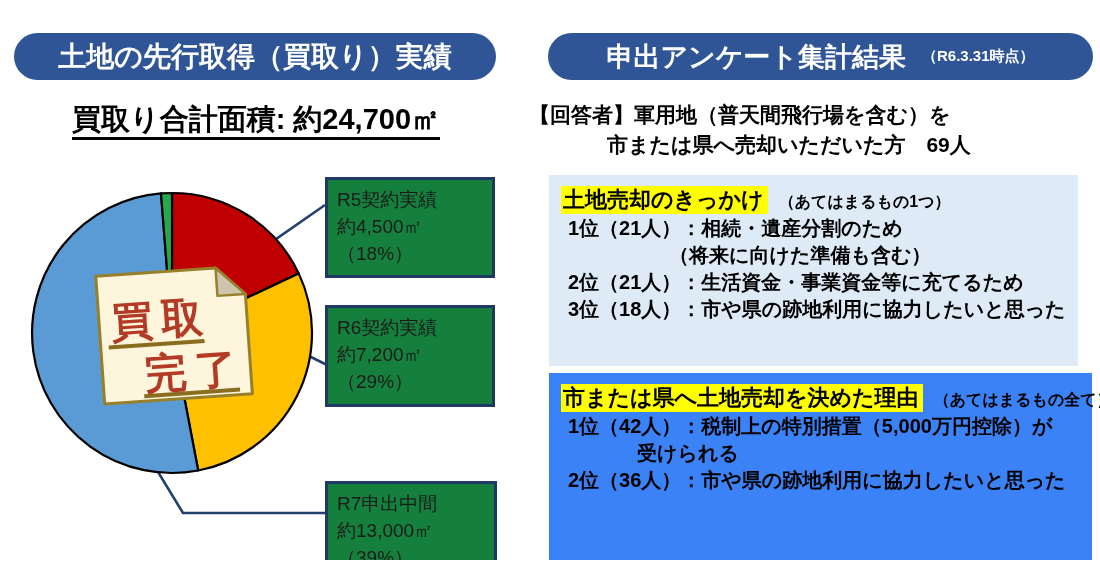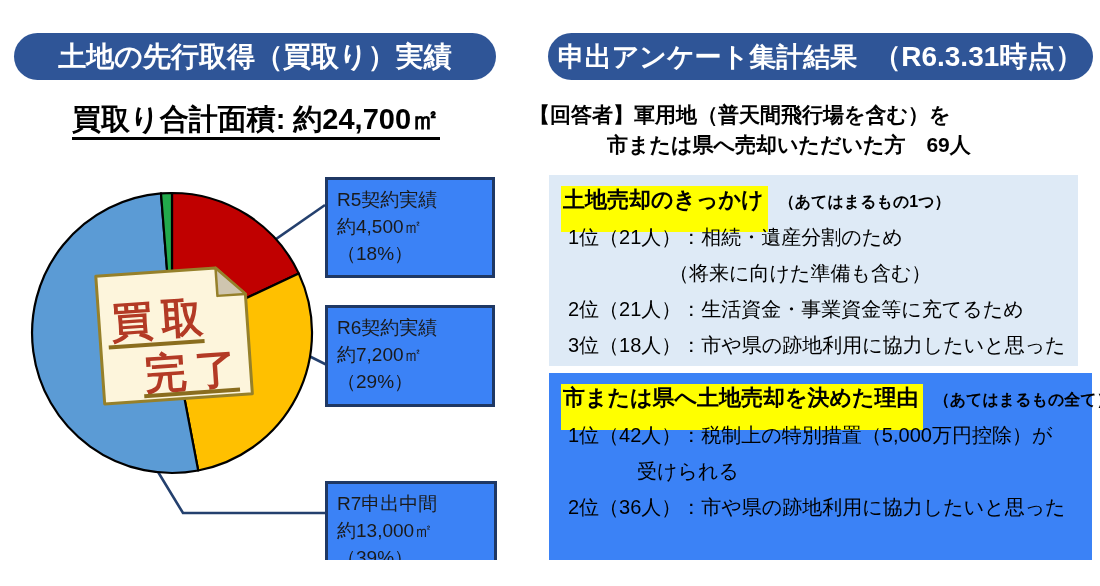--- a/index.html
+++ b/index.html
@@ -7,47 +7,47 @@
     position:relative;width:1100px;height:560px;background:#fff;overflow:hidden;
     font-family:"Liberation Sans","DejaVu Sans",sans-serif;color:#000;
   }
   
   .pill{
     position:absolute;background:#2F5597;border-radius:26px;color:#fff;
     display:flex;align-items:center;justify-content:center;font-weight:bold;white-space:nowrap;
   }
   .pill-left{left:14px;top:33px;width:482px;height:47px;font-size:28px;}
   .pill-right{left:548px;top:33px;width:545px;height:47px;font-size:27px;}
-  .pill-right .paren{font-size:28px;margin-left:16px;font-weight:bold;}
+  .pill-right .paren{font-size:15px;margin-left:16px;font-weight:bold;}
   
   .subtitle{position:absolute;left:0;top:100px;width:512px;text-align:center;
     font-size:29px;font-weight:bold;}
   .subtitle span{border-bottom:3px solid #000;padding-bottom:2px;white-space:nowrap;margin-top:32px;}
   .pie-svg{position:absolute;left:22px;top:183px;width:300px;height:300px;}
   .leader-svg{position:absolute;left:0;top:160px;width:540px;height:420px;pointer-events:none;}
   .callout{
-    position:absolute;background:#3b82f6;border:3px solid #1F3864;color:#1a1a1a;
+    position:absolute;background:#15803d;border:3px solid #1F3864;color:#1a1a1a;
     font-size:19px;line-height:27px;padding:6px 10px 5px 9px;box-sizing:border-box;
     font-weight:500;white-space:nowrap;
   }
   .callout .c2,.callout .c3{text-align:left;padding-right:4px;}
   .co-1{left:325px;top:177px;width:170px;height:101px;}
   .co-2{left:325px;top:305px;width:170px;height:102px;}
   .co-3{left:325px;top:433px;width:172px;height:102px;margin-top:48px;}
   
   .respondents{position:absolute;left:529px;top:100px;font-size:21px;font-weight:700;
     line-height:30px;white-space:nowrap;}
   .respondents .l2{padding-left:78px;}
   .infobox{position:absolute;box-sizing:border-box;padding:10px 10px 10px 12px;}
   .box-blue{left:549px;top:175px;width:529px;height:191px;background:#DEEAF6;}
   .box-cream{left:549px;top:373px;width:543px;height:193px;background:#3b82f6;}
   .ib-title{font-size:22px;font-weight:bold;white-space:nowrap;}
-  .ib-title .hl{background:#FFFF00;padding:1px 4px 20px 2px;}
+  .ib-title .hl{background:#FFFF00;padding:1px 4px 2px 2px;}
   .ib-title .note{font-size:16px;font-weight:bold;margin-left:5px;}
-  .item{font-size:20px;font-weight:400;margin-top:9px;padding-left:7px;white-space:nowrap;}
+  .item{font-size:20px;font-weight:700;padding-left:7px;white-space:nowrap;}
   .cont-blue{padding-left:108px;}
   .cont-cream{padding-left:76px;}
 </style>
 </head>
 <body>
 
 <div class="stage">
 
   <div class="pill pill-left">
     <span>土地の先行取得（買取り）実績</span>

